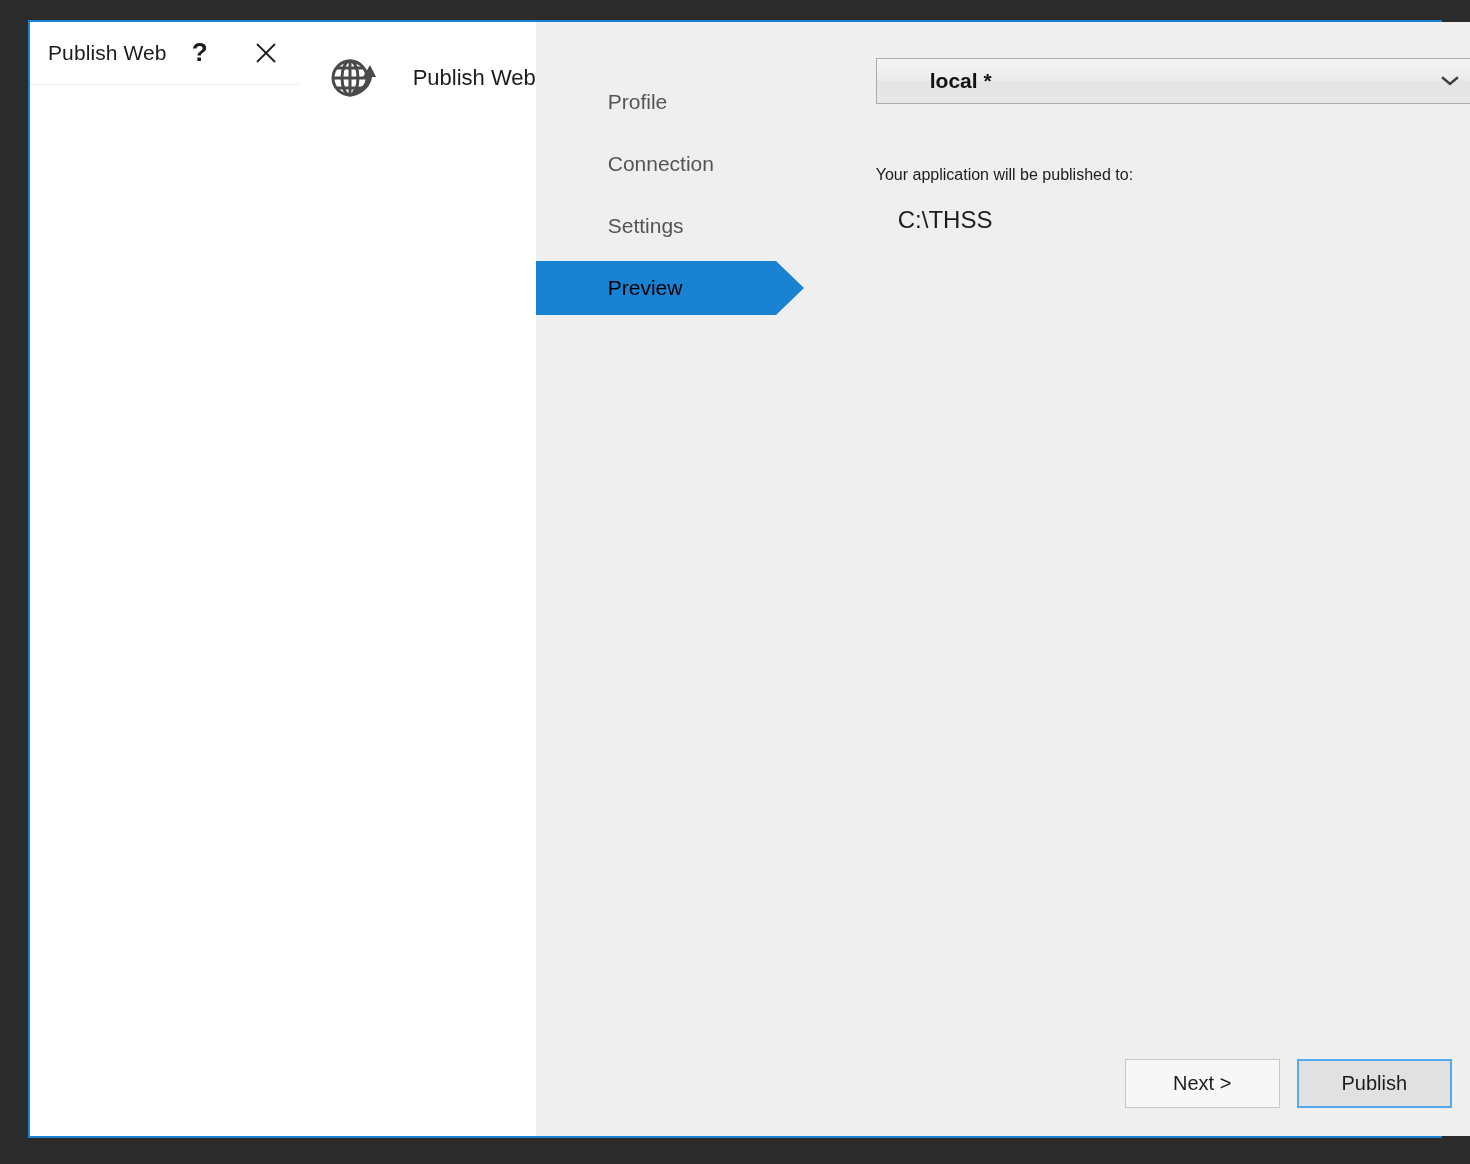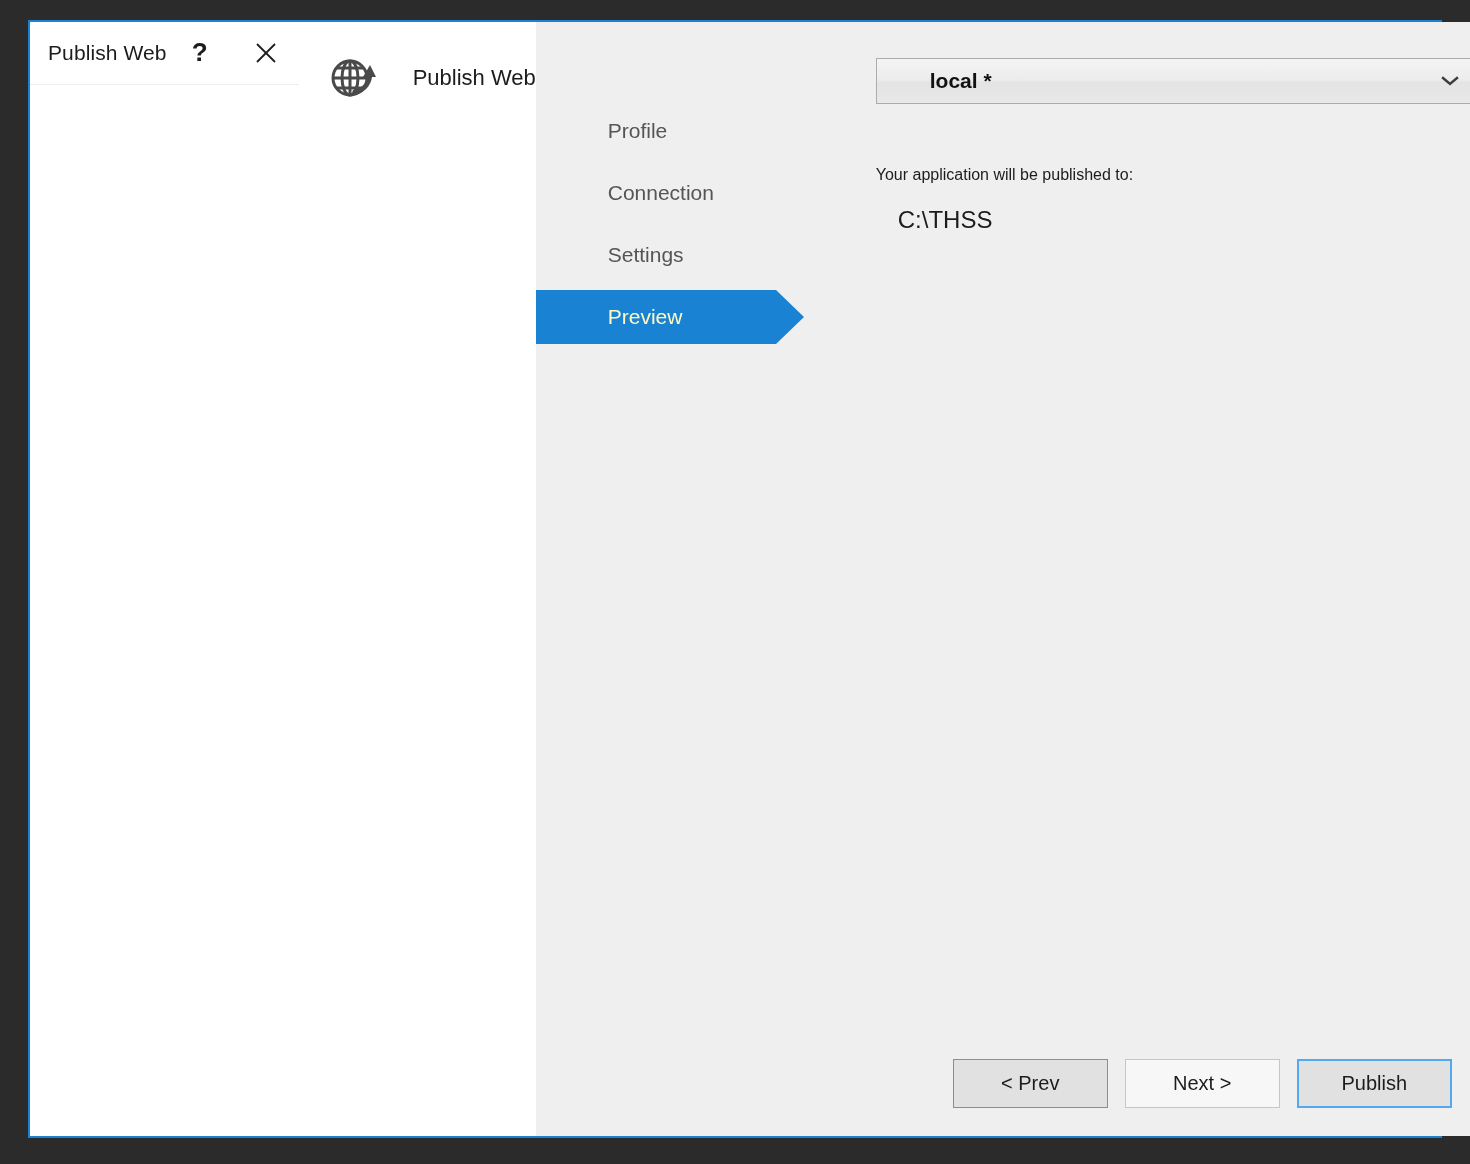--- a/index.html
+++ b/index.html
@@ -96,37 +96,37 @@
     background: #efefef;
     display: flex;
     position: relative;
     min-height: 0;
   }
 
   
   .sidebar {
     width: 340px;
     flex: 0 0 auto;
-    padding-top: 82px;
+    padding-top: 53px;
     box-sizing: border-box;
   }
   .nav-item {
     position: relative;
     height: 54px;
     display: flex;
     align-items: center;
     padding-left: 72px;
     box-sizing: border-box;
     font-size: 21px;
     color: #555555;
     cursor: default;
     margin-bottom: 8px;
   }
   .nav-item.selected {
-    color: #fef9c3;
+    color: #000000;
     background: #1a82d2;
     width: 240px;
   }
   .nav-item.selected::after {
     content: "";
     position: absolute;
     left: 240px;
     top: 0;
     width: 0;
     height: 0;
@@ -269,19 +269,18 @@
           <path d="M2 3 L9 9 L16 3" fill="none" stroke="#3d3d3d" stroke-width="2.4" stroke-linecap="square"></path>
         </svg>
       </div>
 
       <div class="publish-to-label">Your application will be published to:</div>
       <div class="publish-to-path">C:\THSS</div>
 
     </div>
 
     <div class="footer">
-      <button class="btn">&lt; Prev</button>
       <button class="btn quiet">Next &gt;</button>
       <button class="btn focused">Publish</button>
     </div>
 
   </div>
 </div>
 
 </body></html>

